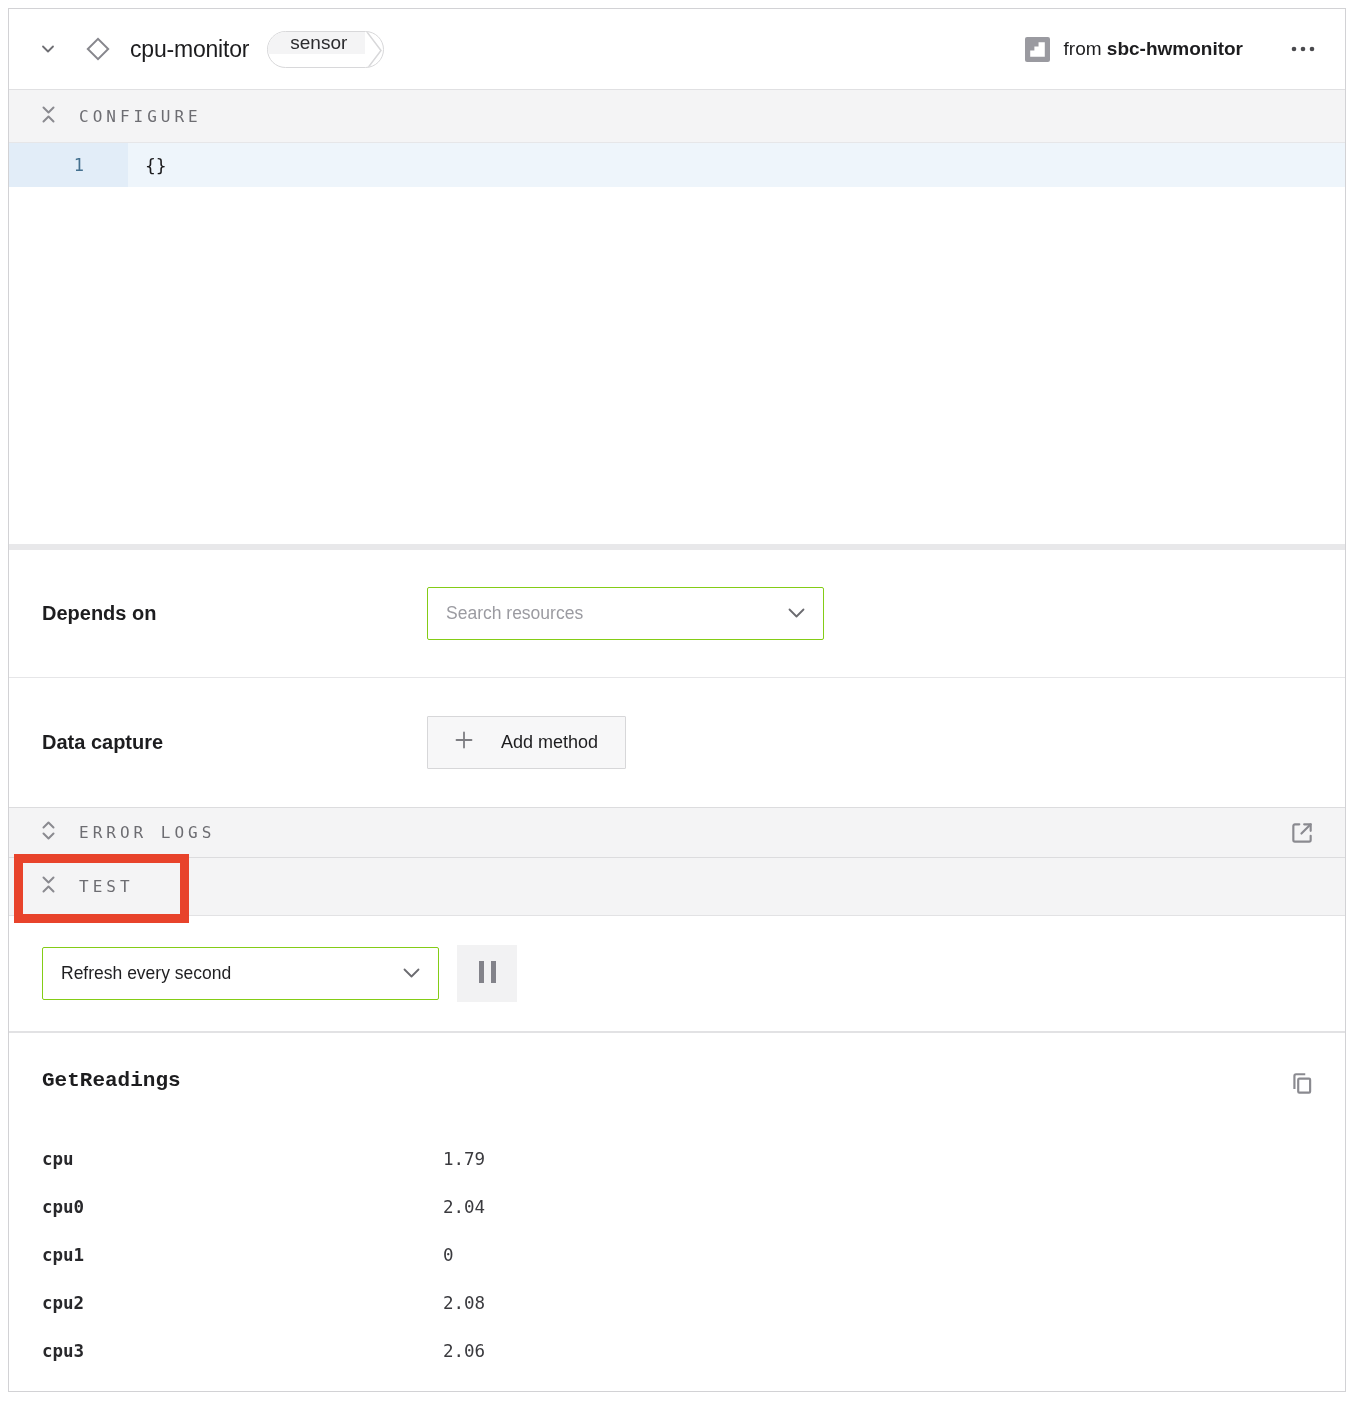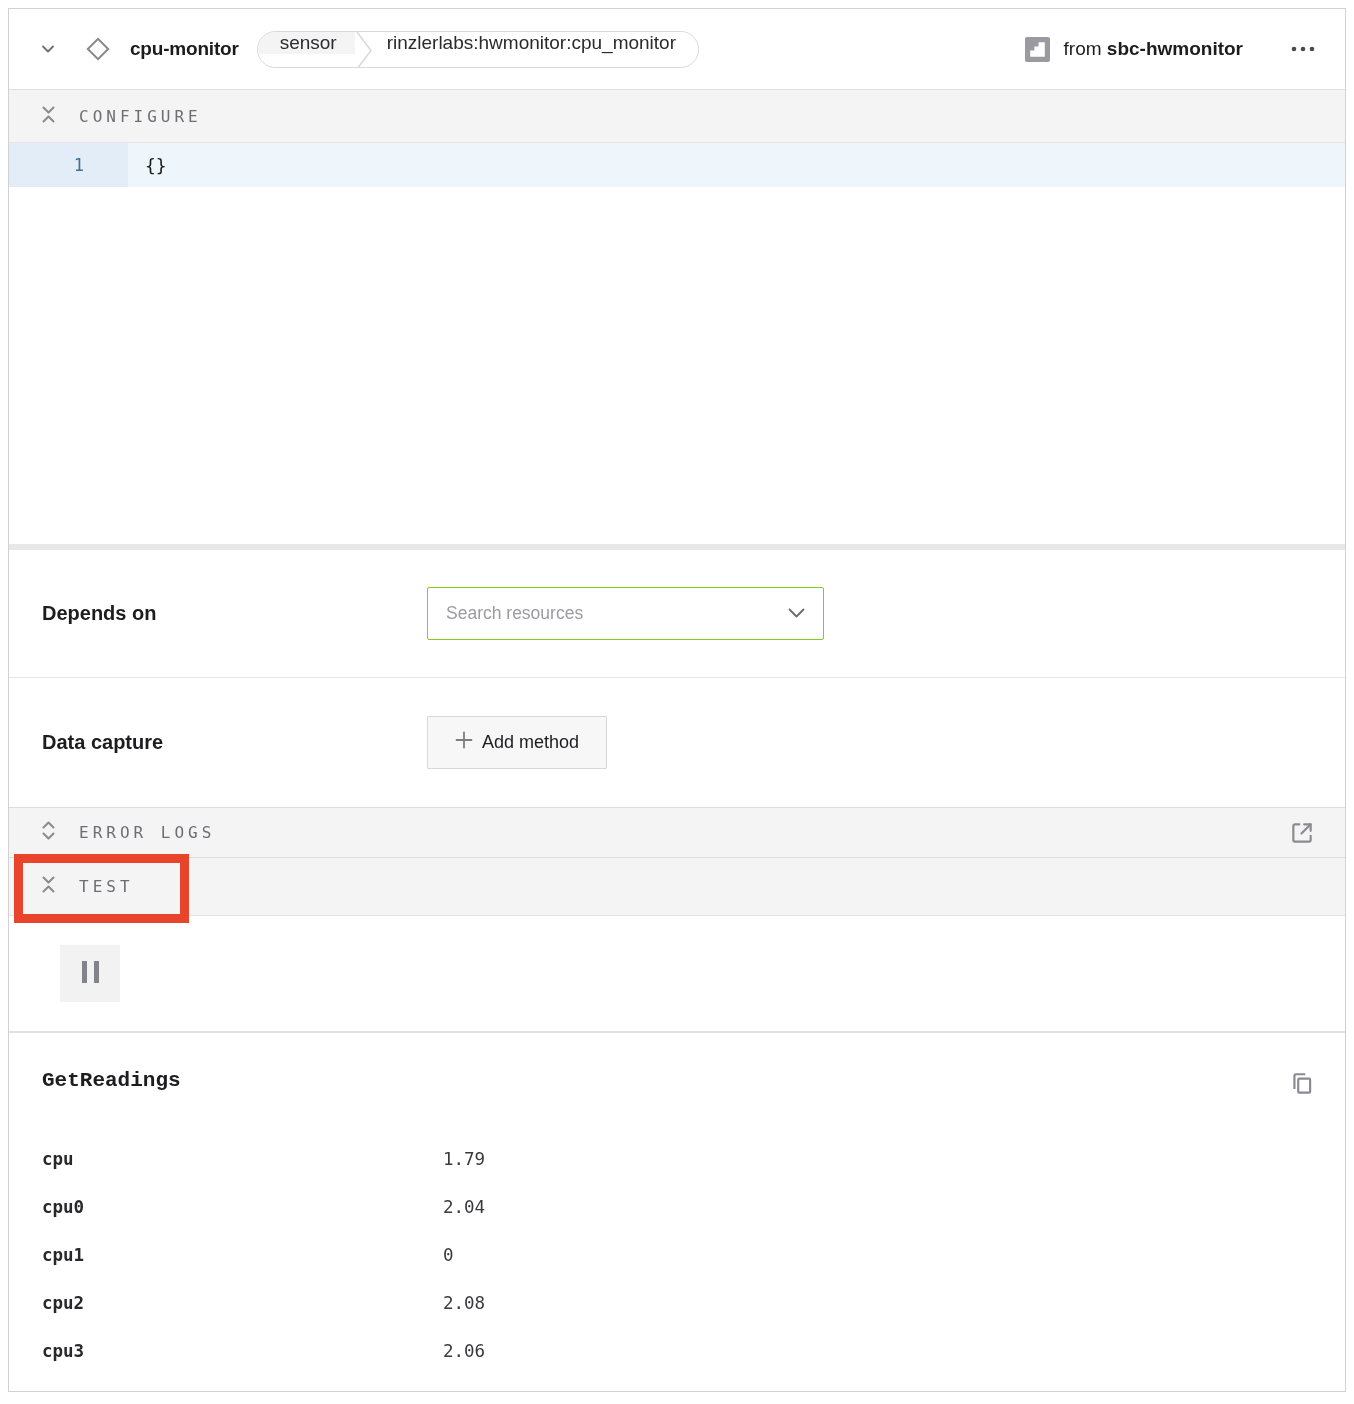--- a/index.html
+++ b/index.html
@@ -8,21 +8,21 @@
 
   .card {
     position: absolute; left: 8px; top: 8px; width: 1338px; height: 1384px;
     background: #fff; border: 1px solid #d2d2d5; display: flex; flex-direction: column;
   }
 
   
   .card-header { height: 80px; flex: 0 0 80px; display: flex; align-items: center; padding: 0 28px 0 30px; background: #fff; }
   .hdr-chevron { display: flex; cursor: pointer; }
   .diamond-wrap { margin-left: 26px; display: flex; }
-  .res-title { font-size: 19px; font-weight: 700; margin-left: 17px; letter-spacing: -0.2px; color: #1c1c1e; }
+  .res-title { font-size: 23px; font-weight: 400; margin-left: 17px; letter-spacing: -0.2px; color: #1c1c1e; }
   .type-pill { margin-left: 18px; height: 37px; border: 1px solid #d8d8da; border-radius: 19px; display: flex; align-items: flex-start; overflow: hidden; font-size: 19px; color: #2b2b2e; background: #fff; }
   .pill-type { background: #f4f4f5; padding: 0 18px 0 22px; display: flex; align-items: center; }
   .pill-sep { display: flex; align-items: stretch; }
   .pill-model { padding: 0 22px 0 14px; display: flex; align-items: center; background: #fff; }
   .header-right { margin-left: auto; display: flex; align-items: center; }
   .part-icon-wrap { display: flex; margin-right: 14px; }
   .from-text { font-size: 19px; color: #1d1d1f; }
   .from-text b { font-weight: 700; }
   .dots-btn { margin-left: 46px; background: none; border: none; cursor: pointer; display: flex; padding: 6px 2px; }
 
@@ -47,21 +47,21 @@
   
   .row-section { background: #fff; display: flex; align-items: center; padding-left: 33px; }
   .sec-depends { height: 128px; flex: 0 0 128px; border-bottom: 1px solid #e6e6e8; }
   .sec-capture { height: 129px; flex: 0 0 129px; }
   .section-label { font-size: 20px; font-weight: 700; color: #1d1d1f; width: 385px; }
 
   .select-box { width: 397px; height: 53px; border: 1px solid #84cc16; border-radius: 2px; background: #fff; display: flex; align-items: center; padding: 0 18px; cursor: pointer; }
   .select-text { font-size: 17.5px; flex: 1; color: #1f1f21; }
   .select-text.placeholder { color: #9b9ba1; }
 
-  .add-btn { height: 53px; border: 1px solid #d7d7d9; border-radius: 1px; background: #f7f7f8; display: flex; align-items: center; padding: 0 27px; font-size: 18px; color: #1d1d1f; gap: 9px; cursor: pointer; font-family: "Liberation Sans", sans-serif; }
+  .add-btn { height: 53px; border: 1px solid #d7d7d9; border-radius: 1px; background: #f7f7f8; display: flex; align-items: center; padding: 0 27px; font-size: 18px; color: #1d1d1f; gap: 28px; cursor: pointer; font-family: "Liberation Sans", sans-serif; }
 
   
   .test-content { height: 115px; flex: 0 0 115px; background: #fff; display: flex; align-items: center; padding-left: 33px; }
   .pause-btn { width: 60px; height: 57px; margin-left: 18px; background: #f2f2f3; border: none; display: flex; align-items: center; justify-content: center; cursor: pointer; }
 
   
   .readings { flex: 1; background: #fff; padding: 36px 28px 0 33px; }
   .readings-header { display: flex; align-items: flex-start; font-family: Liberation Mono, monospace; }
   .readings-title { font-size: 21px; font-weight: 700; color: #1d1d1f; }
   .readings-table { margin-top: 36px; }
@@ -89,21 +89,20 @@
         </svg>
     </span>
     <h1 class="res-title">cpu-monitor</h1>
     <div class="type-pill">
       <span class="pill-type">sensor</span>
       <span class="pill-sep">
         <svg width="18" height="37" viewBox="0 0 18 37">
             <path d="M2 0 L16 18.5 L2 37" stroke="#d8d8da" stroke-width="1.5" fill="none"></path>
           </svg>
       </span>
-      <span class="pill-model">rinzlerlabs:hwmonitor:cpu_monitor</span>
     </div>
     <div class="header-right">
       <span class="part-icon-wrap">
         <svg width="25" height="25" viewBox="0 0 24 24">
             <rect width="24" height="24" rx="2" fill="#9a9aa0"></rect>
             <path d="M5 19 V13 H9 V9 H13 V5 H19 V19 Z" fill="#ffffff"></path>
           </svg>
       </span>
       <span class="from-text">
         <span>from</span>
@@ -184,20 +183,28 @@
     <span>
       <svg width="15" height="23" viewBox="0 0 15 23" fill="none" stroke="#8a8a90" stroke-width="2" stroke-linecap="round" stroke-linejoin="round">
           <path d="M2.5 4.5 L7.5 9.5 L12.5 4.5"></path>
           <path d="M2.5 18.5 L7.5 13.5 L12.5 18.5"></path>
         </svg>
     </span>
     <span class="band-label">TEST</span>
   </div>
 
   <div class="test-content">
+    <div class="select-box">
+      <span class="select-text">Refresh every second</span>
+      <span>
+        <svg width="17" height="11" viewBox="0 0 17 11">
+            <path d="M1.5 1.5l7 7 7-7" stroke="#6b6b70" stroke-width="1.8" fill="none" stroke-linecap="round" stroke-linejoin="round"></path>
+          </svg>
+      </span>
+    </div>
     <button class="pause-btn">
       <span>
         <svg width="19" height="22" viewBox="0 0 19 22">
             <rect x="1" y="0" width="5" height="22" fill="#83838a"></rect>
             <rect x="13" y="0" width="5" height="22" fill="#83838a"></rect>
           </svg>
       </span>
     </button>
   </div>
 

